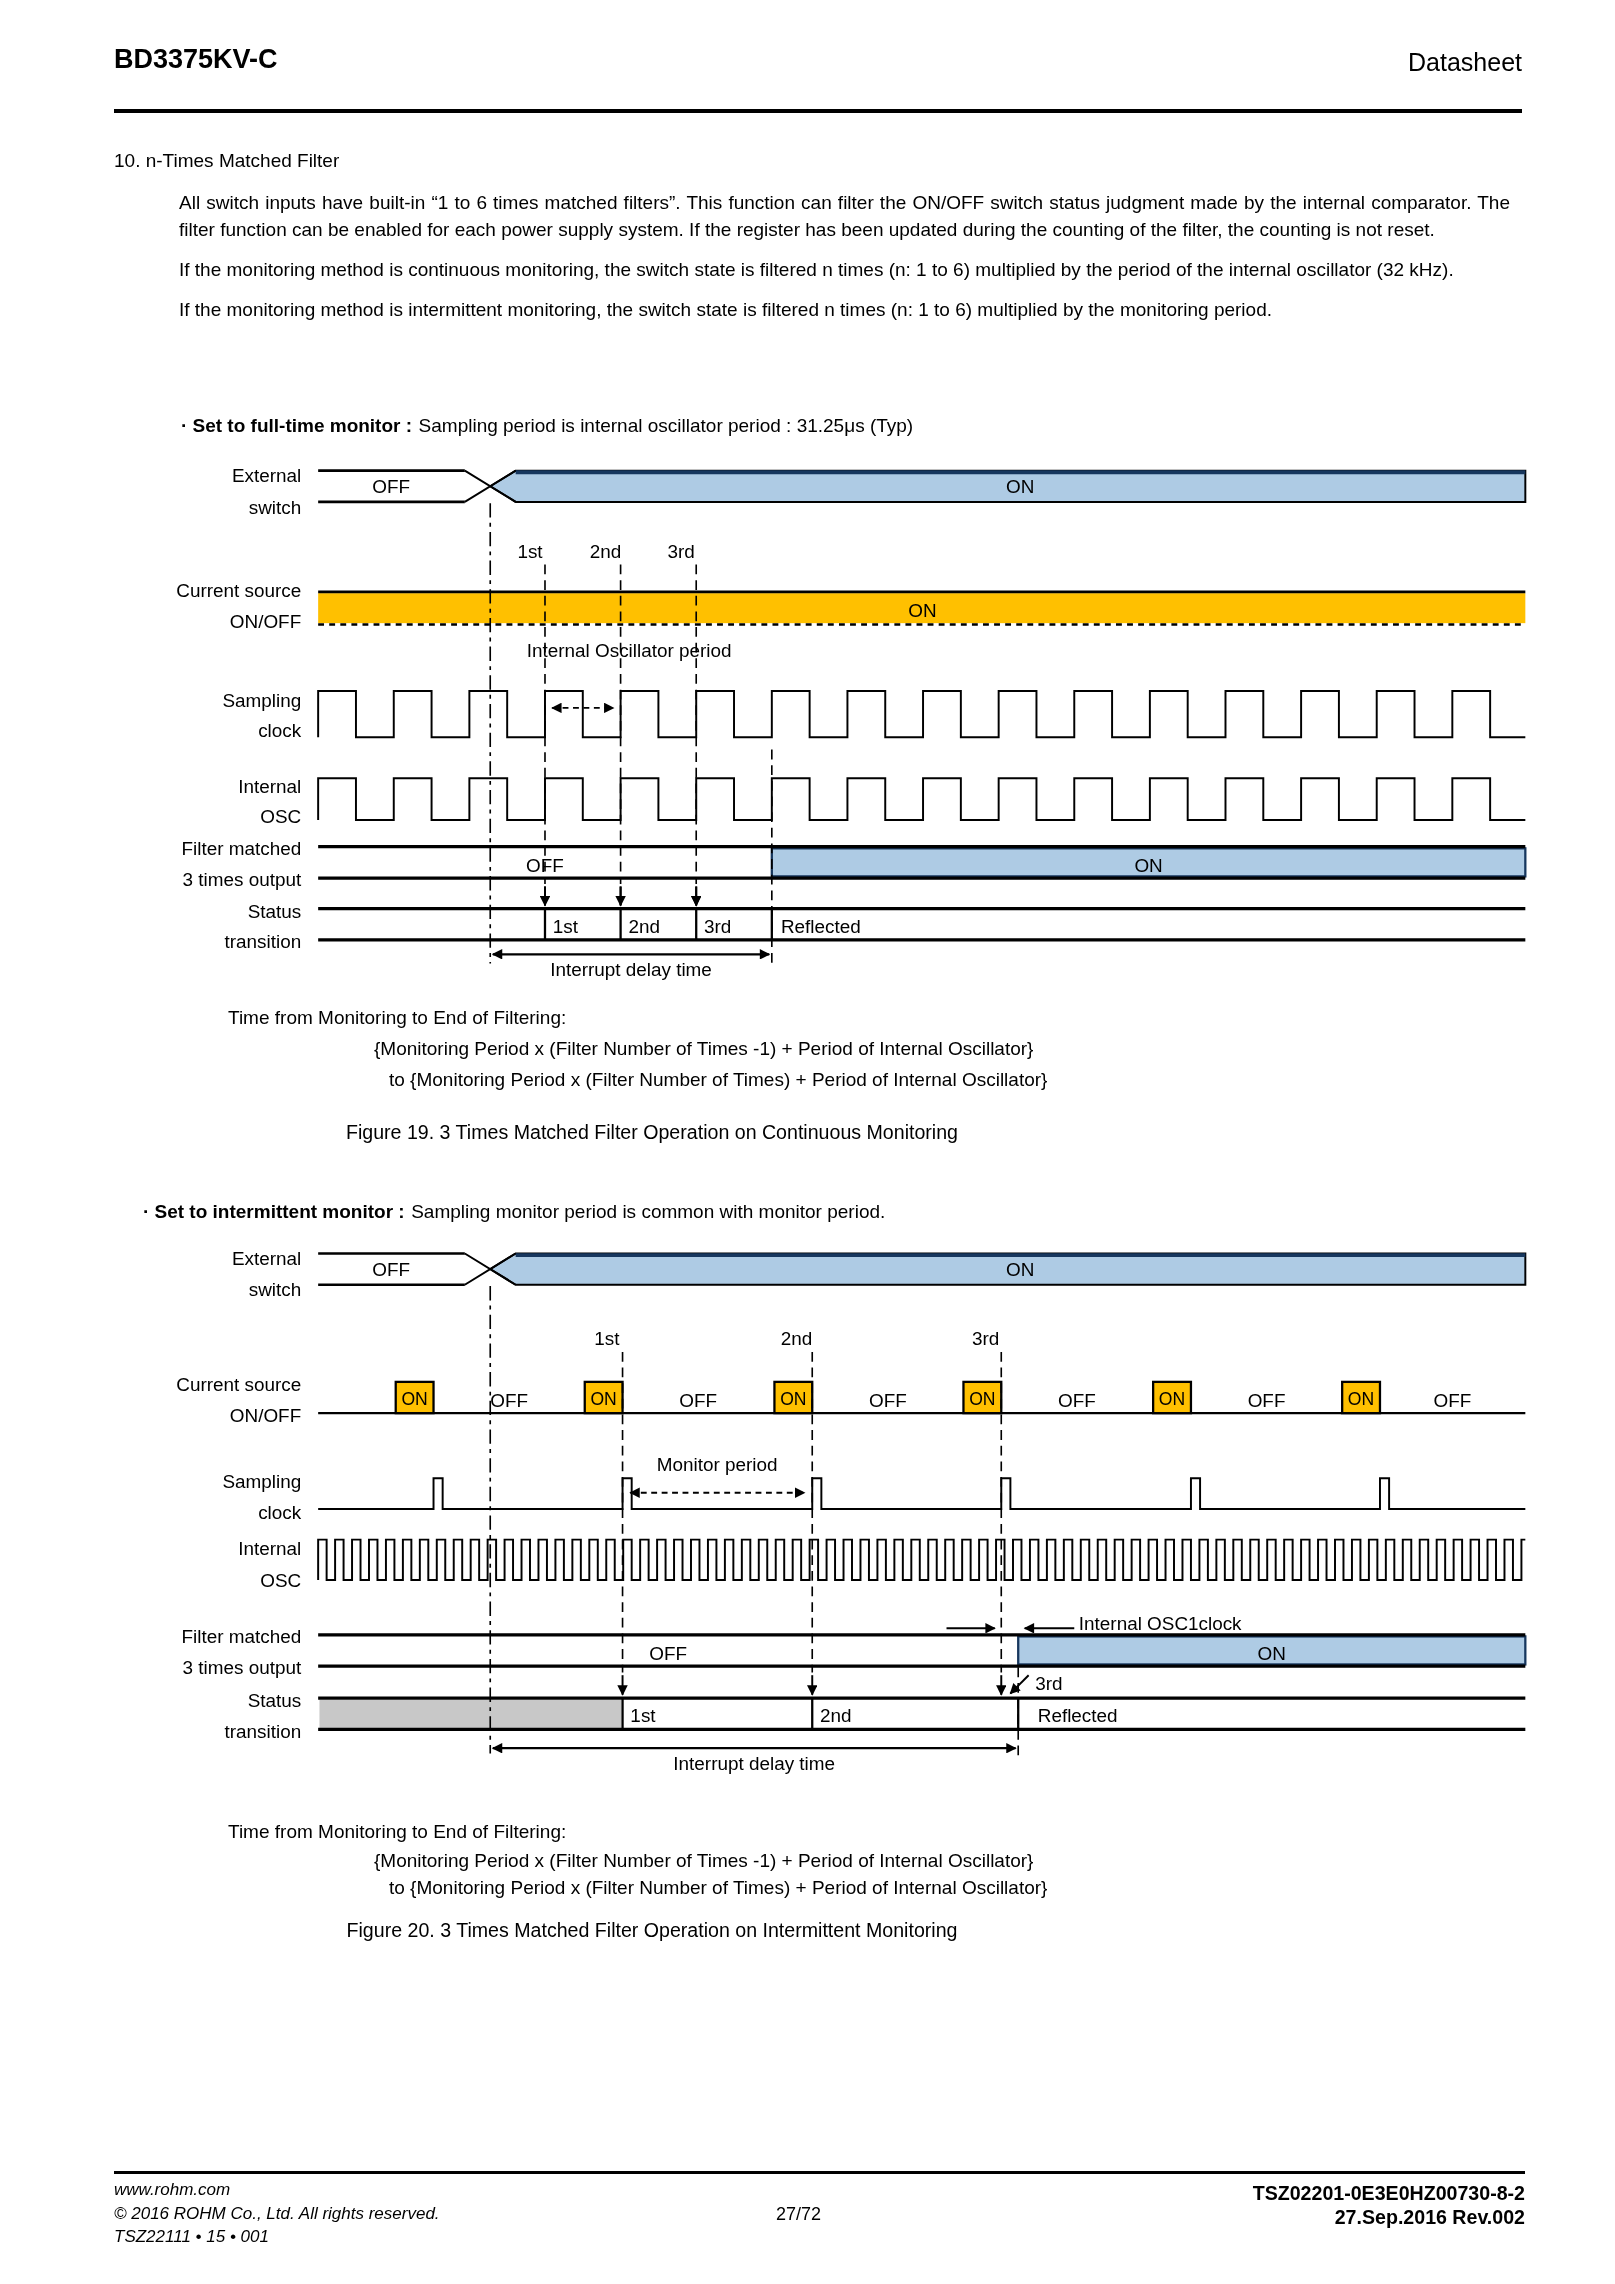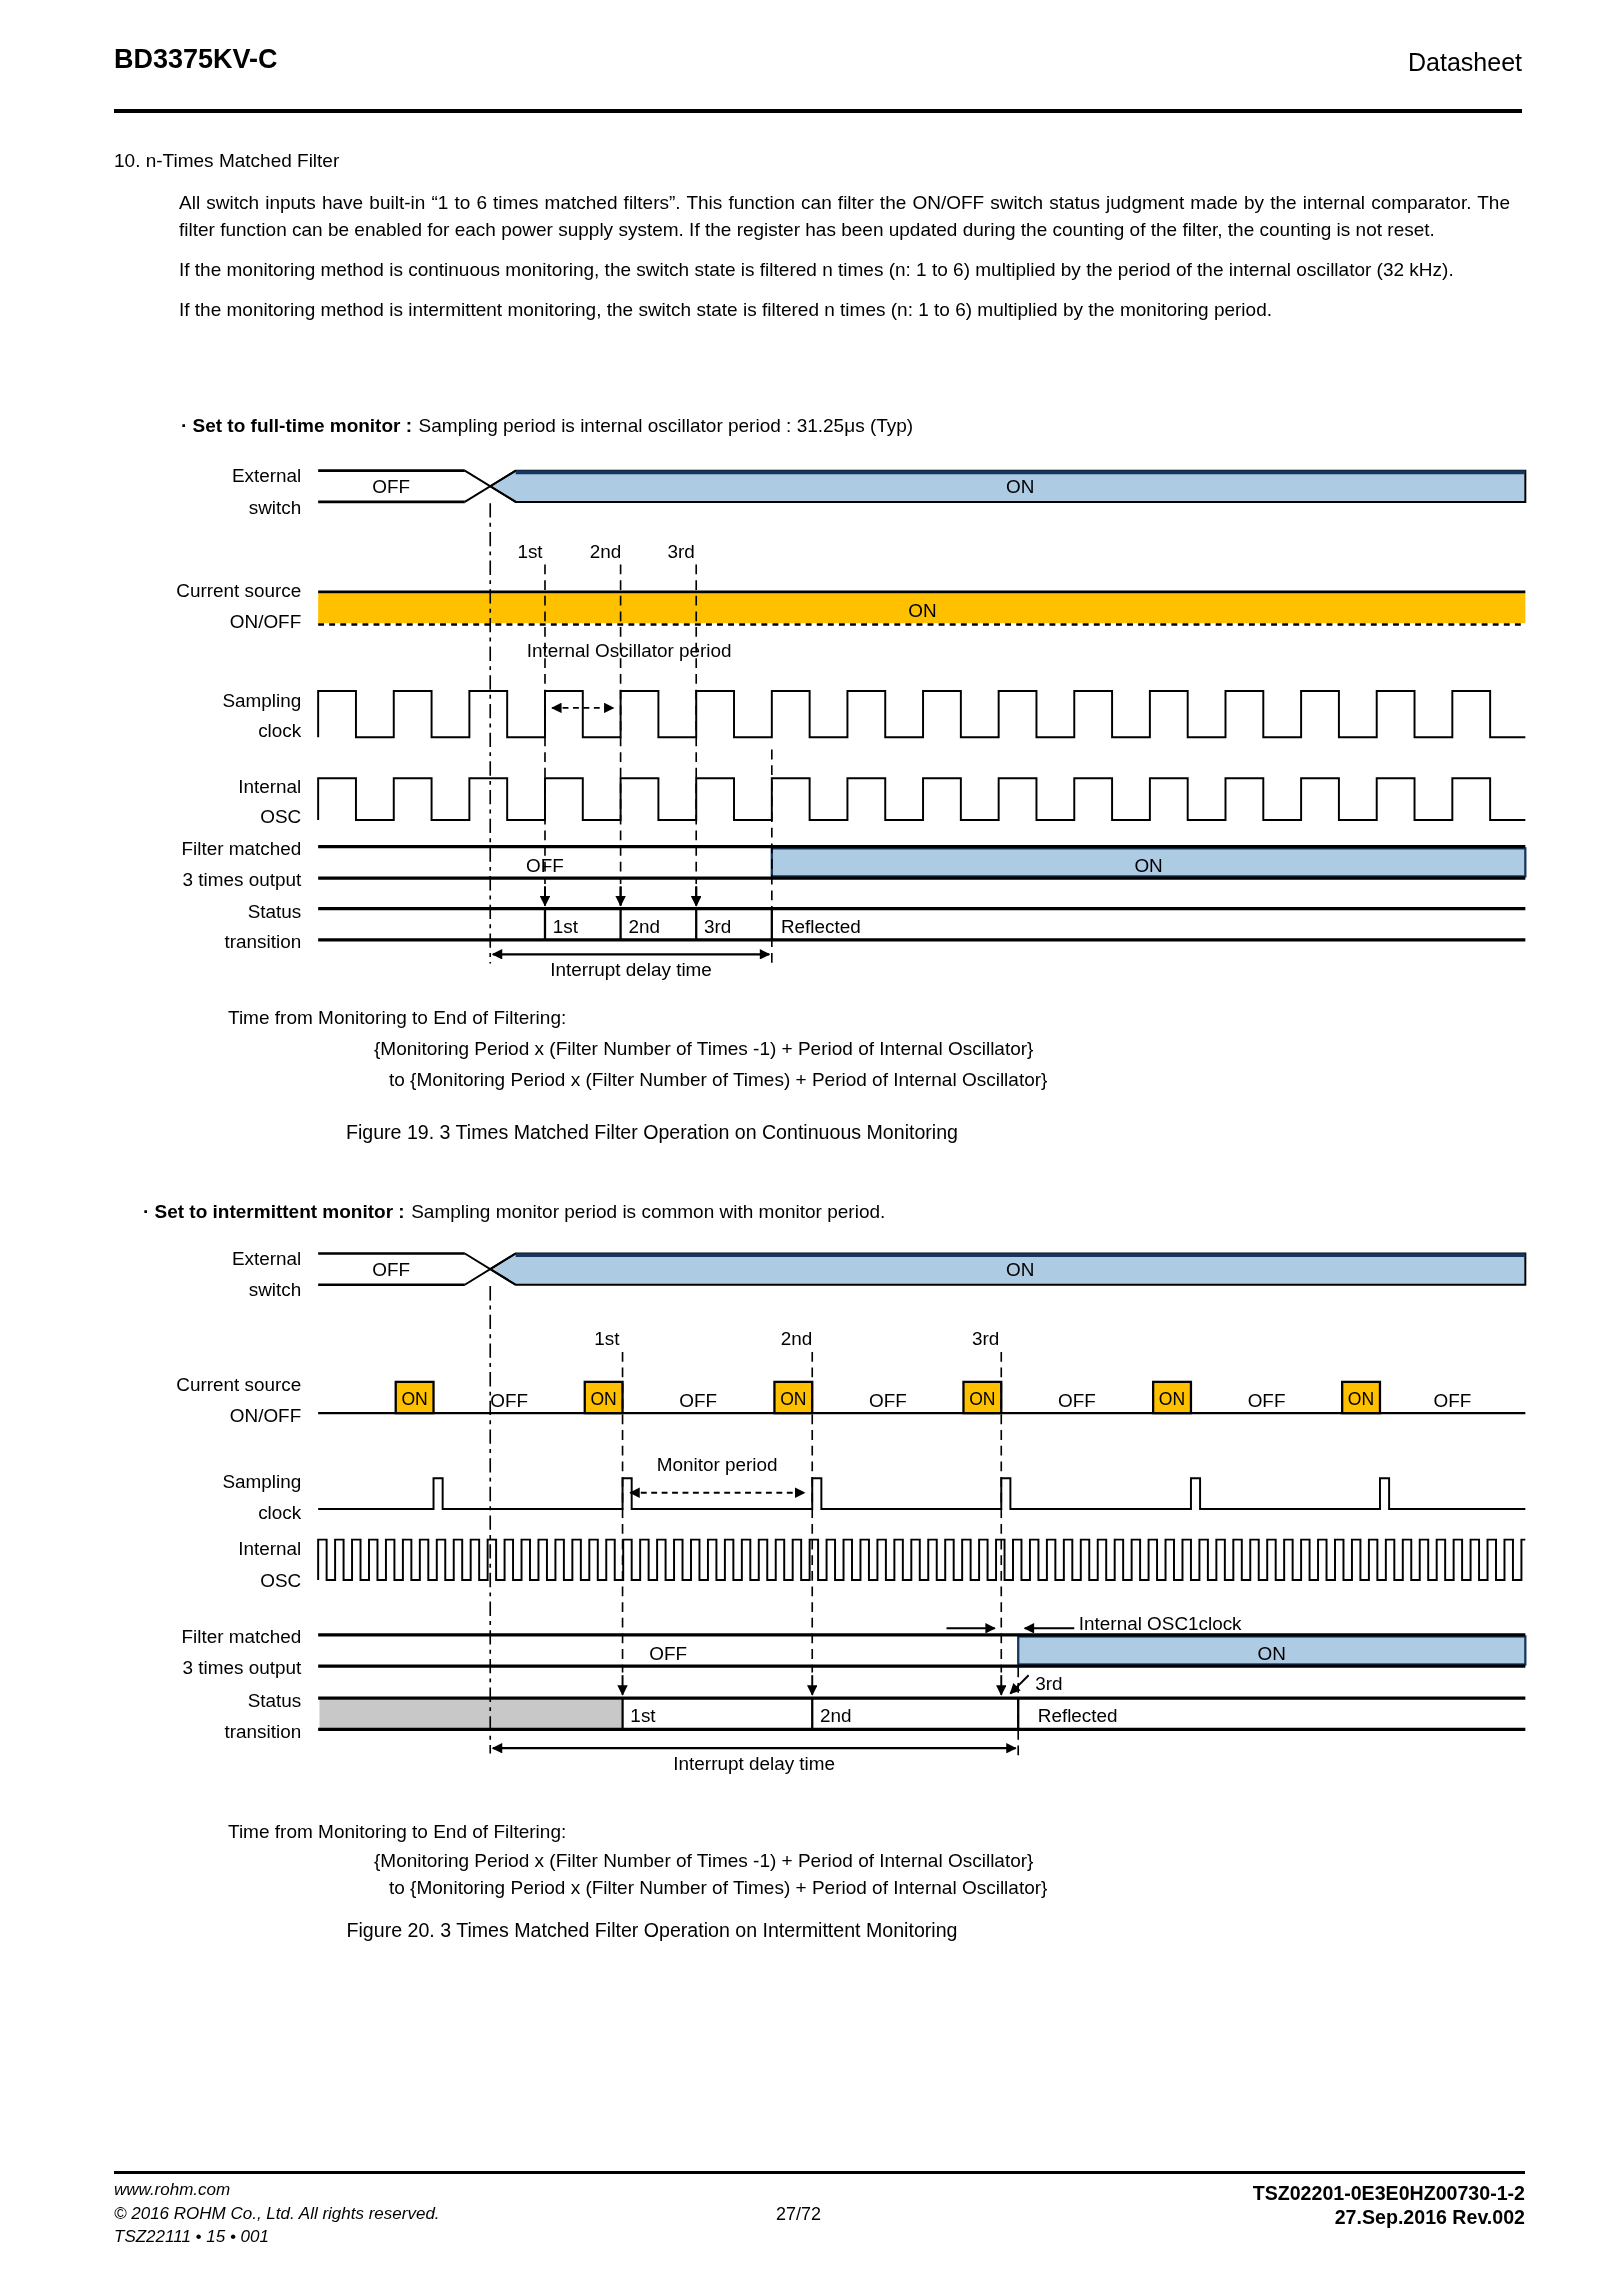--- a/index.html
+++ b/index.html
@@ -223,16 +223,16 @@
 <div class="caption" style="top:1919px;">Figure 20. 3 Times Matched Filter Operation on Intermittent Monitoring</div>
 
 <div class="rule" style="left:114px;top:2171px;width:1411px;height:3.3px;"></div>
 <div class="abs f-left" style="left:114px;top:2178px;">
   <div>www.rohm.com</div>
   <div>© 2016 ROHM Co., Ltd. All rights reserved.</div>
   <div>TSZ22111 • 15 • 001</div>
 </div>
 <div class="abs f-center" style="left:776px;top:2204px;">27/72</div>
 <div class="abs f-right" style="right:91px;top:2182px;">
-  <div>TSZ02201-0E3E0HZ00730-1-2</div>
+  <div>TSZ02201-0E3E0HZ00730-8-2</div>
   <div>27.Sep.2016 Rev.002</div>
 </div>
 
 
 </body></html>

